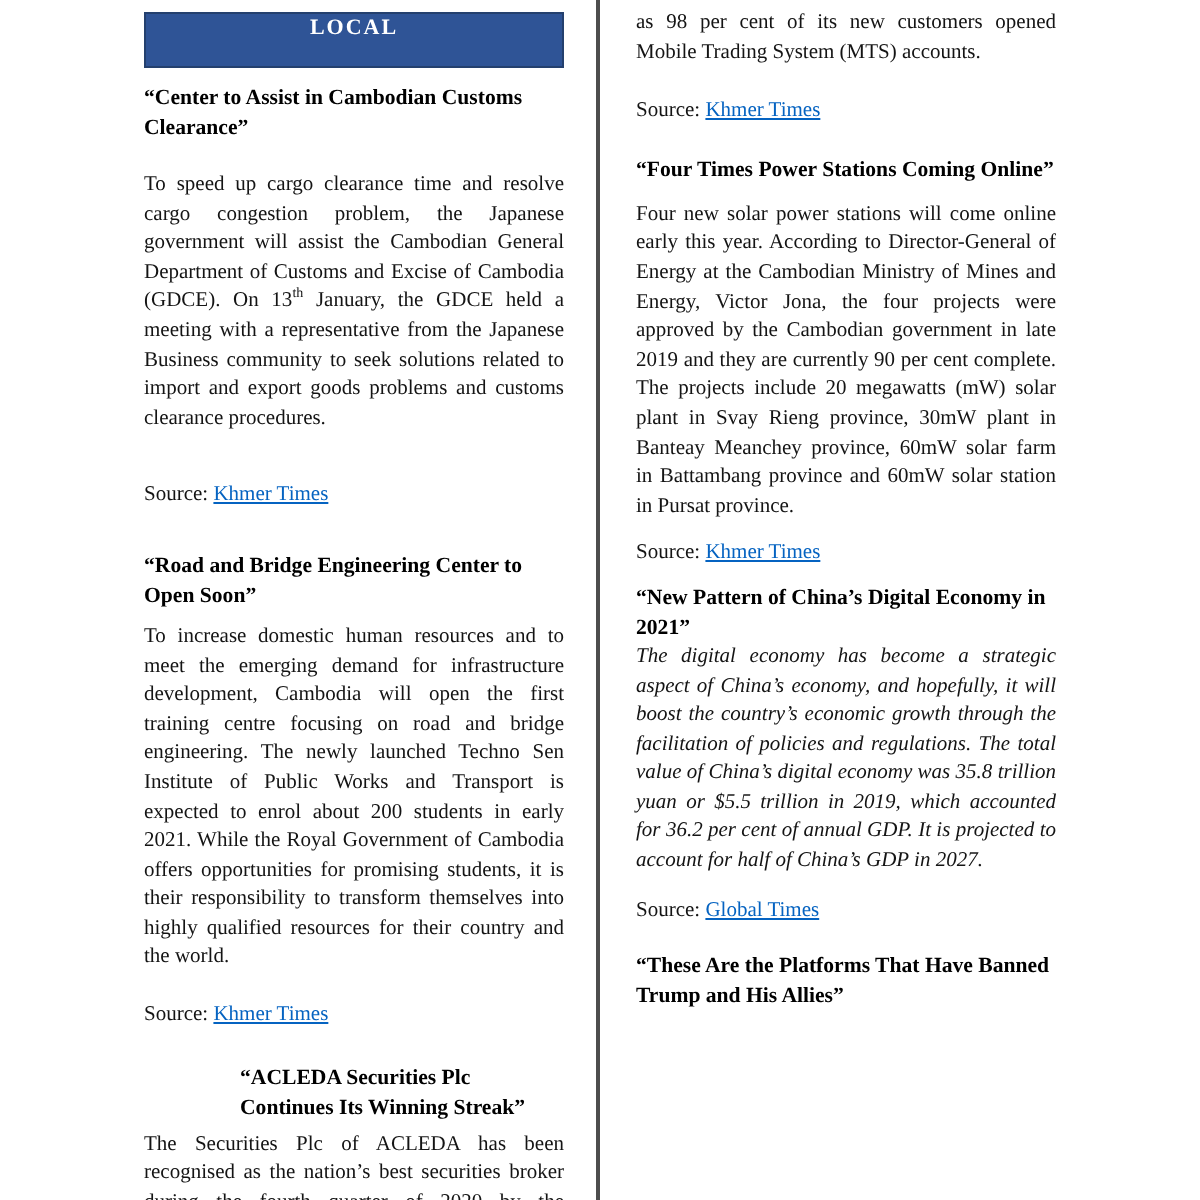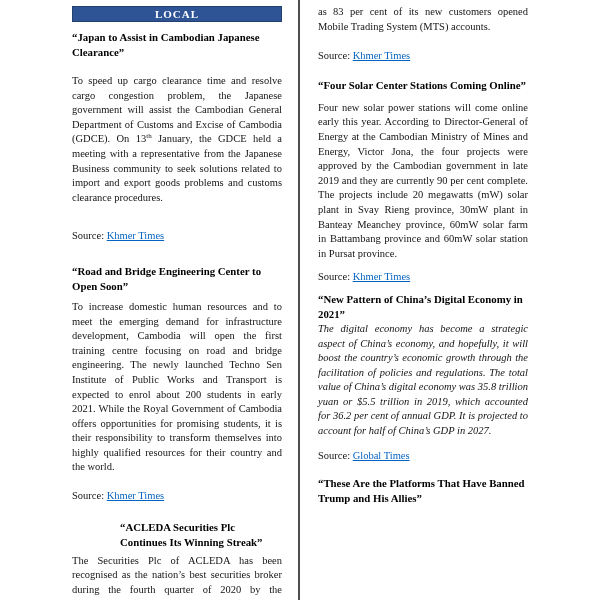--- a/index.html
+++ b/index.html
@@ -5,21 +5,21 @@
   html,body{margin:0;padding:0;background:#ffffff;}
   #page{
     position:relative;width:600px;height:600px;background:#ffffff;
     overflow:hidden;font-family:"Liberation Serif", serif;color:#141414;
   }
   .col{position:absolute;top:0;box-sizing:border-box;}
   #col-left{left:72px;width:210px;padding-top:6px;}
   #col-right{left:318px;width:210px;padding-top:5px;}
   .divider{position:absolute;left:298px;top:0;width:2px;height:600px;background:#4d4d4d;}
   .section-bar{
-    height:16px;background:#2F5496;border:1px solid #24406e;box-sizing:border-box;
+    height:28px;background:#2F5496;border:1px solid #24406e;box-sizing:border-box;
     color:#ffffff;font-weight:bold;font-size:11px;line-height:14px;
     text-align:center;letter-spacing:1px;
   }
   .article-title{
     font-weight:bold;font-size:10.8px;line-height:15px;color:#000000;
     text-align:left;margin:0;
   }
   .article-body{
     font-size:10.5px;line-height:14.6px;text-align:justify;text-align-last:left;
     margin:0;color:#141414;
@@ -39,45 +39,45 @@
 <body>
 
 <div id="page">
 
   <div class="divider"></div>
 
   <div class="col" id="col-left">
 
     <div class="section-bar">LOCAL</div>
 
-    <p class="article-title mt-h1">“Japan to Assist in Cambodian Japanese Clearance”</p>
+    <p class="article-title mt-h1">“Center to Assist in Cambodian Customs Clearance”</p>
 
     <p class="article-body mt-p1"><span>To speed up cargo clearance time and resolve cargo congestion problem, the Japanese government will assist the Cambodian General Department of Customs and Excise of Cambodia (GDCE). On 13</span><sup>th</sup><span> January, the GDCE held a meeting with a representative from the Japanese Business community to seek solutions related to import and export goods problems and customs clearance procedures.</span></p>
 
     <p class="source-line mt-s1"><span>Source: </span><a>Khmer Times</a></p>
 
     <p class="article-title mt-h2">“Road and Bridge Engineering Center to Open Soon”</p>
 
     <p class="article-body mt-p2">To increase domestic human resources and to meet the emerging demand for infrastructure development, Cambodia will open the first training centre focusing on road and bridge engineering. The newly launched Techno Sen Institute of Public Works and Transport is expected to enrol about 200 students in early 2021. While the Royal Government of Cambodia offers opportunities for promising students, it is their responsibility to transform themselves into highly qualified resources for their country and the world.</p>
 
     <p class="source-line mt-s2"><span>Source: </span><a>Khmer Times</a></p>
 
     <p class="article-title mt-h3">“ACLEDA Securities Plc Continues Its Winning Streak”</p>
 
     <p class="article-body mt-p3">The Securities Plc of ACLEDA has been recognised as the nation’s best securities broker during the fourth quarter of 2020 by the Cambodia Securities Exchange (SEC). As the highest performing securities firm, it saw strong digital adoption</p>
 
   </div>
 
   <div class="col" id="col-right">
 
-    <p class="article-body">as 83 per cent of its new customers opened Mobile Trading System (MTS) accounts.</p>
+    <p class="article-body">as 98 per cent of its new customers opened Mobile Trading System (MTS) accounts.</p>
 
     <p class="source-line rt-s1"><span>Source: </span><a>Khmer Times</a></p>
 
-    <p class="article-title rt-h4">“Four Solar Center Stations Coming Online”</p>
+    <p class="article-title rt-h4">“Four Times Power Stations Coming Online”</p>
 
     <p class="article-body rt-p4">Four new solar power stations will come online early this year. According to Director-General of Energy at the Cambodian Ministry of Mines and Energy, Victor Jona, the four projects were approved by the Cambodian government in late 2019 and they are currently 90 per cent complete. The projects include 20 megawatts (mW) solar plant in Svay Rieng province, 30mW plant in Banteay Meanchey province, 60mW solar farm in Battambang province and 60mW solar station in Pursat province.</p>
 
     <p class="source-line rt-s4"><span>Source: </span><a>Khmer Times</a></p>
 
 
     <p class="article-title rt-h5">“New Pattern of China’s Digital Economy in 2021”</p>
 
     <p class="article-body rt-p5">The digital economy has become a strategic aspect of China’s economy, and hopefully, it will boost the country’s economic growth through the facilitation of policies and regulations. The total value of China’s digital economy was 35.8 trillion yuan or $5.5 trillion in 2019, which accounted for 36.2 per cent of annual GDP. It is projected to account for half of China’s GDP in 2027.</p>
 

